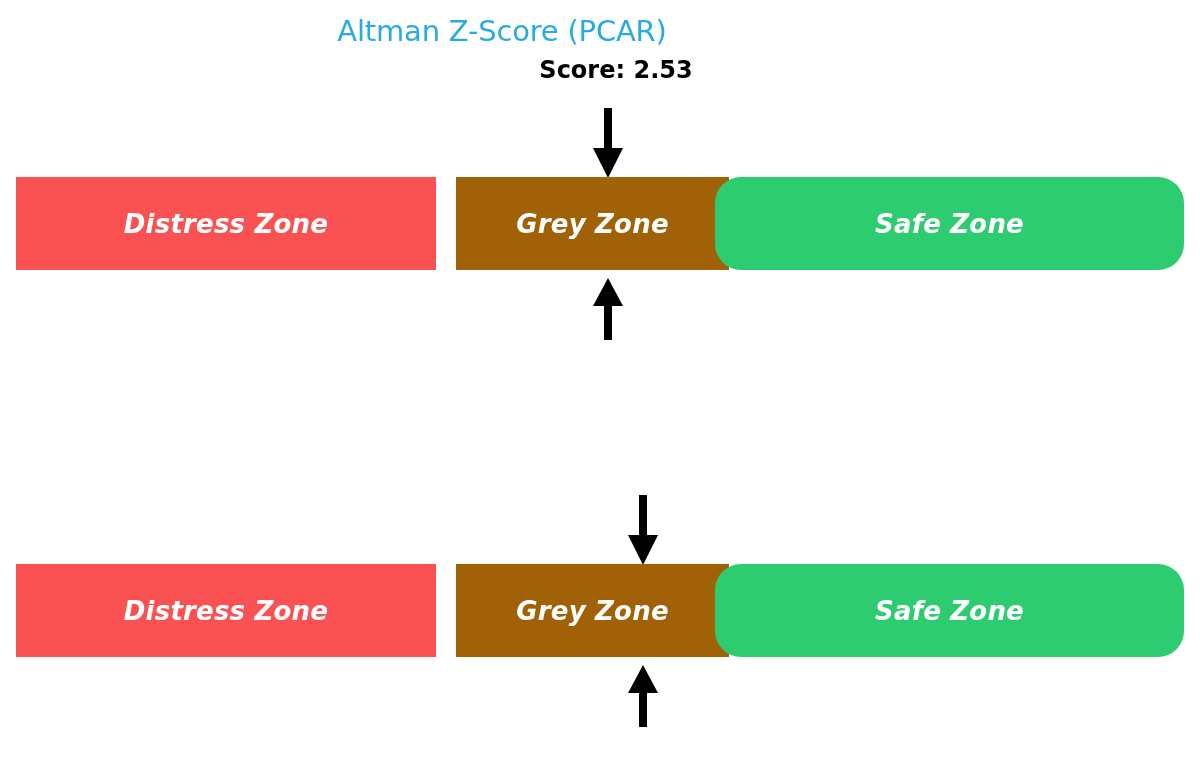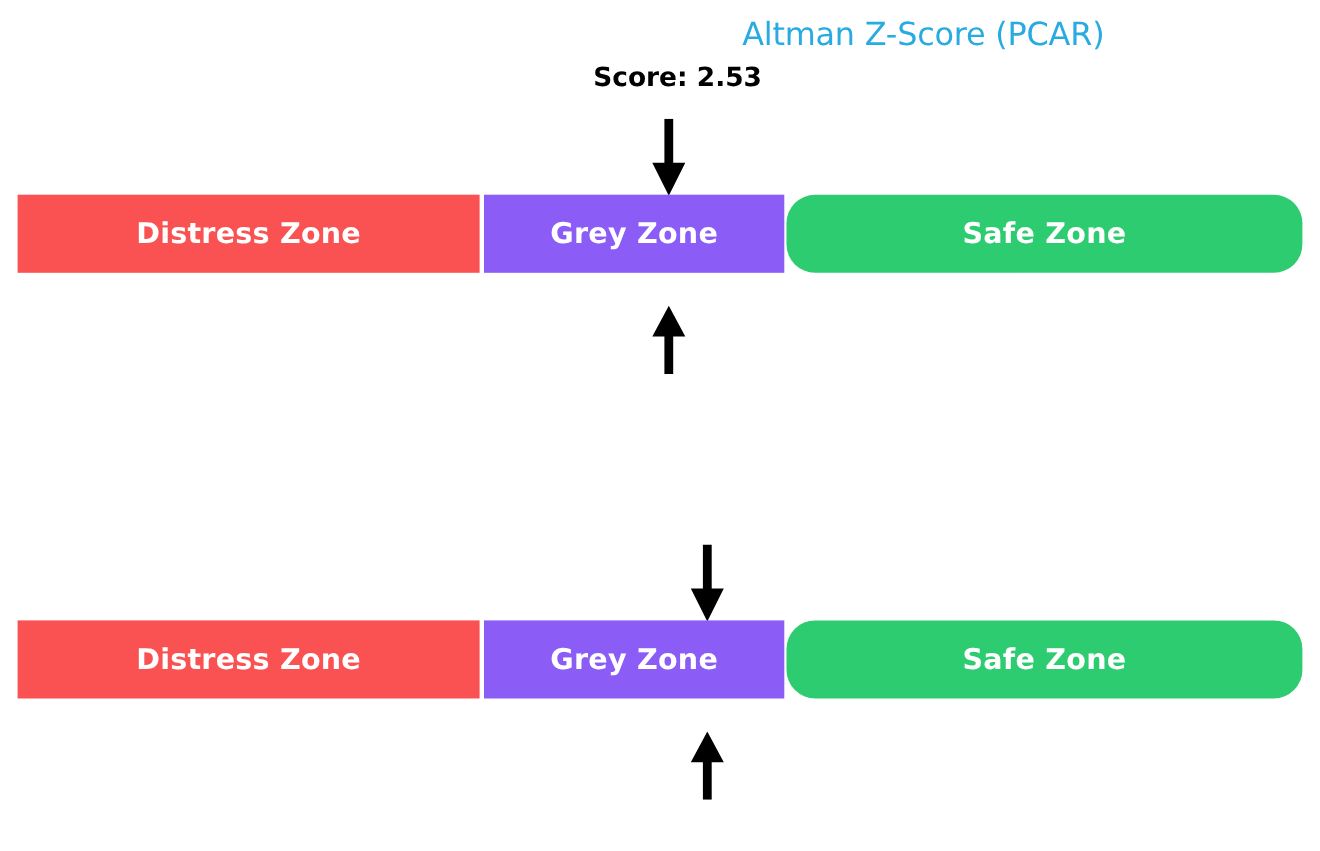--- a/index.html
+++ b/index.html
@@ -27,21 +27,21 @@
   .panel {
     position: absolute;
     left: 0;
     width: 1200px;
   }
 
   .panel-title {
     position: absolute;
     left: 0;
     width: 1004px;
-    text-align: right;
+    text-align: center;
     font-family: "DejaVu Sans", sans-serif;
     font-size: 29px;
     font-weight: 400;
     letter-spacing: -0.2px;
     white-space: nowrap;
   }
 
   .panel-score {
     position: absolute;
     left: 16px;
@@ -56,36 +56,37 @@
 
   
   .zonebar {
     position: absolute;
     height: 93px;
     display: block;
   }
   .zone {
     position: absolute;
     top: 0;
-    height: 71px;
+    height: 93px;
     display: flex;
     align-items: center;
     justify-content: center;
+    font-style: italic;
   }
   .zone-label {
     font-family: "DejaVu Sans", sans-serif;
     font-size: 26px;
     font-weight: bold;
     color: #ffffff;
     white-space: nowrap;
     letter-spacing: 0.2px;
   }
 
   .zone-distress { background: #fa5252; }
-  .zone-grey     { background: #8b5cf6; }
+  .zone-grey     { background: #a16207; margin-left: 16px; }
   .zone-safe     { background: #2ecc71; border-radius: 26px; }
 
   
   .arrow {
     position: absolute;
     display: block;
   }
   .arrow svg { display: block; }
 </style>
 </head>

